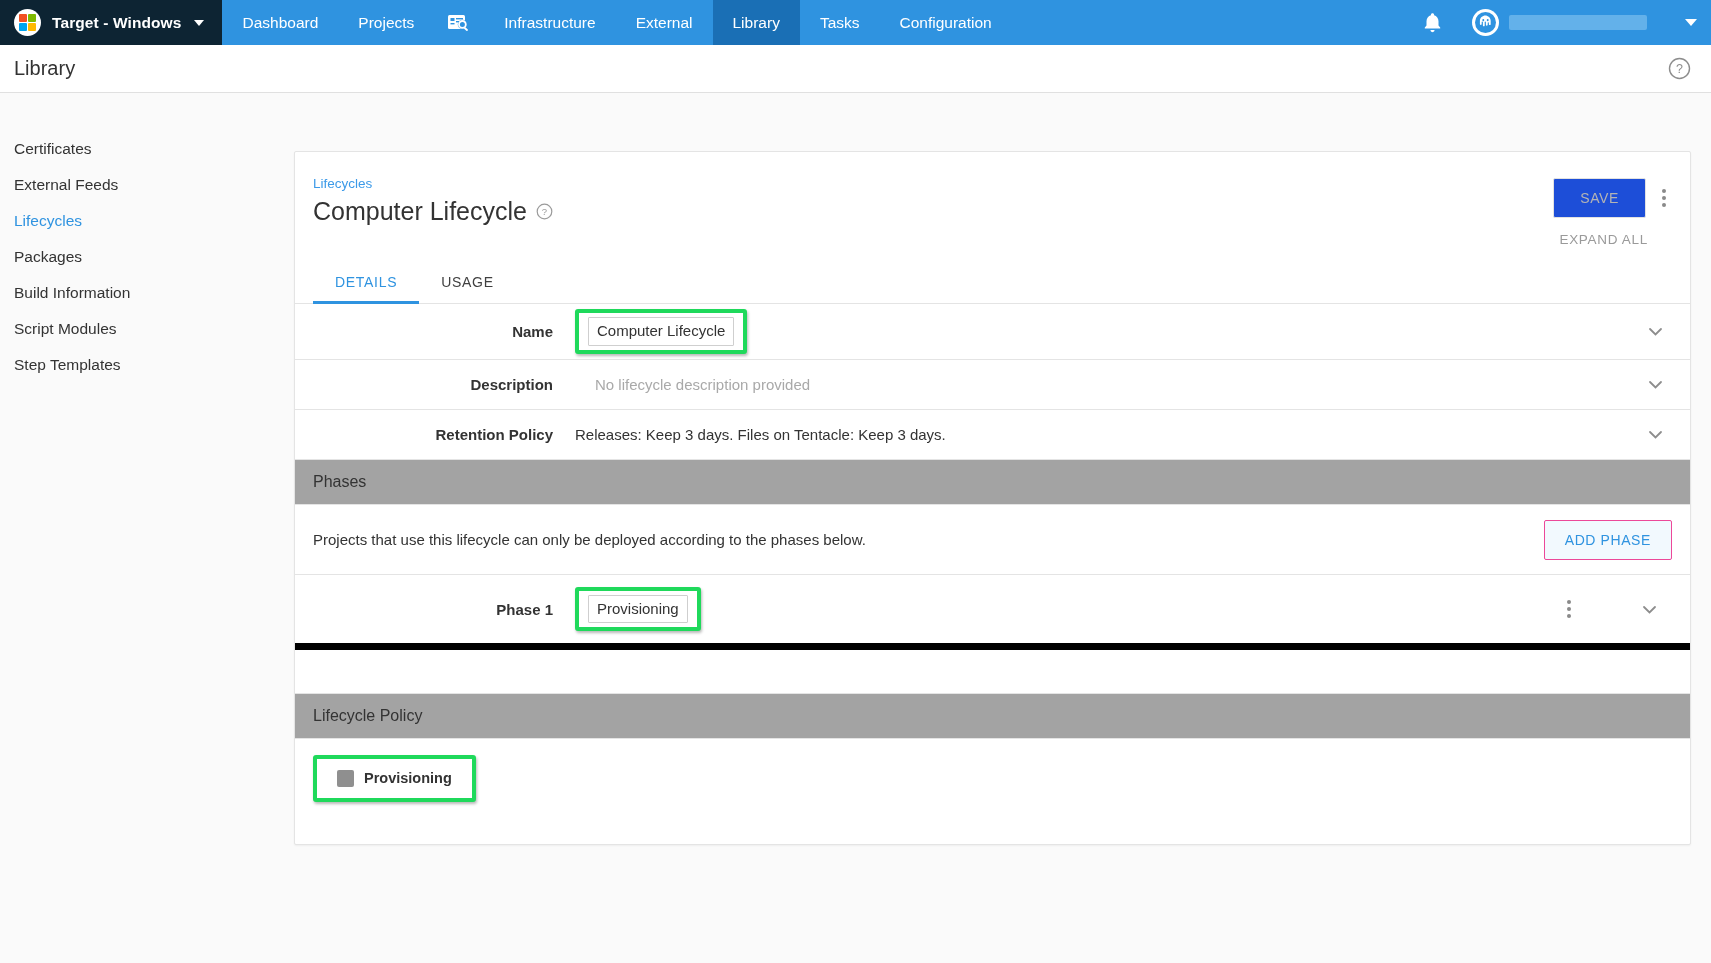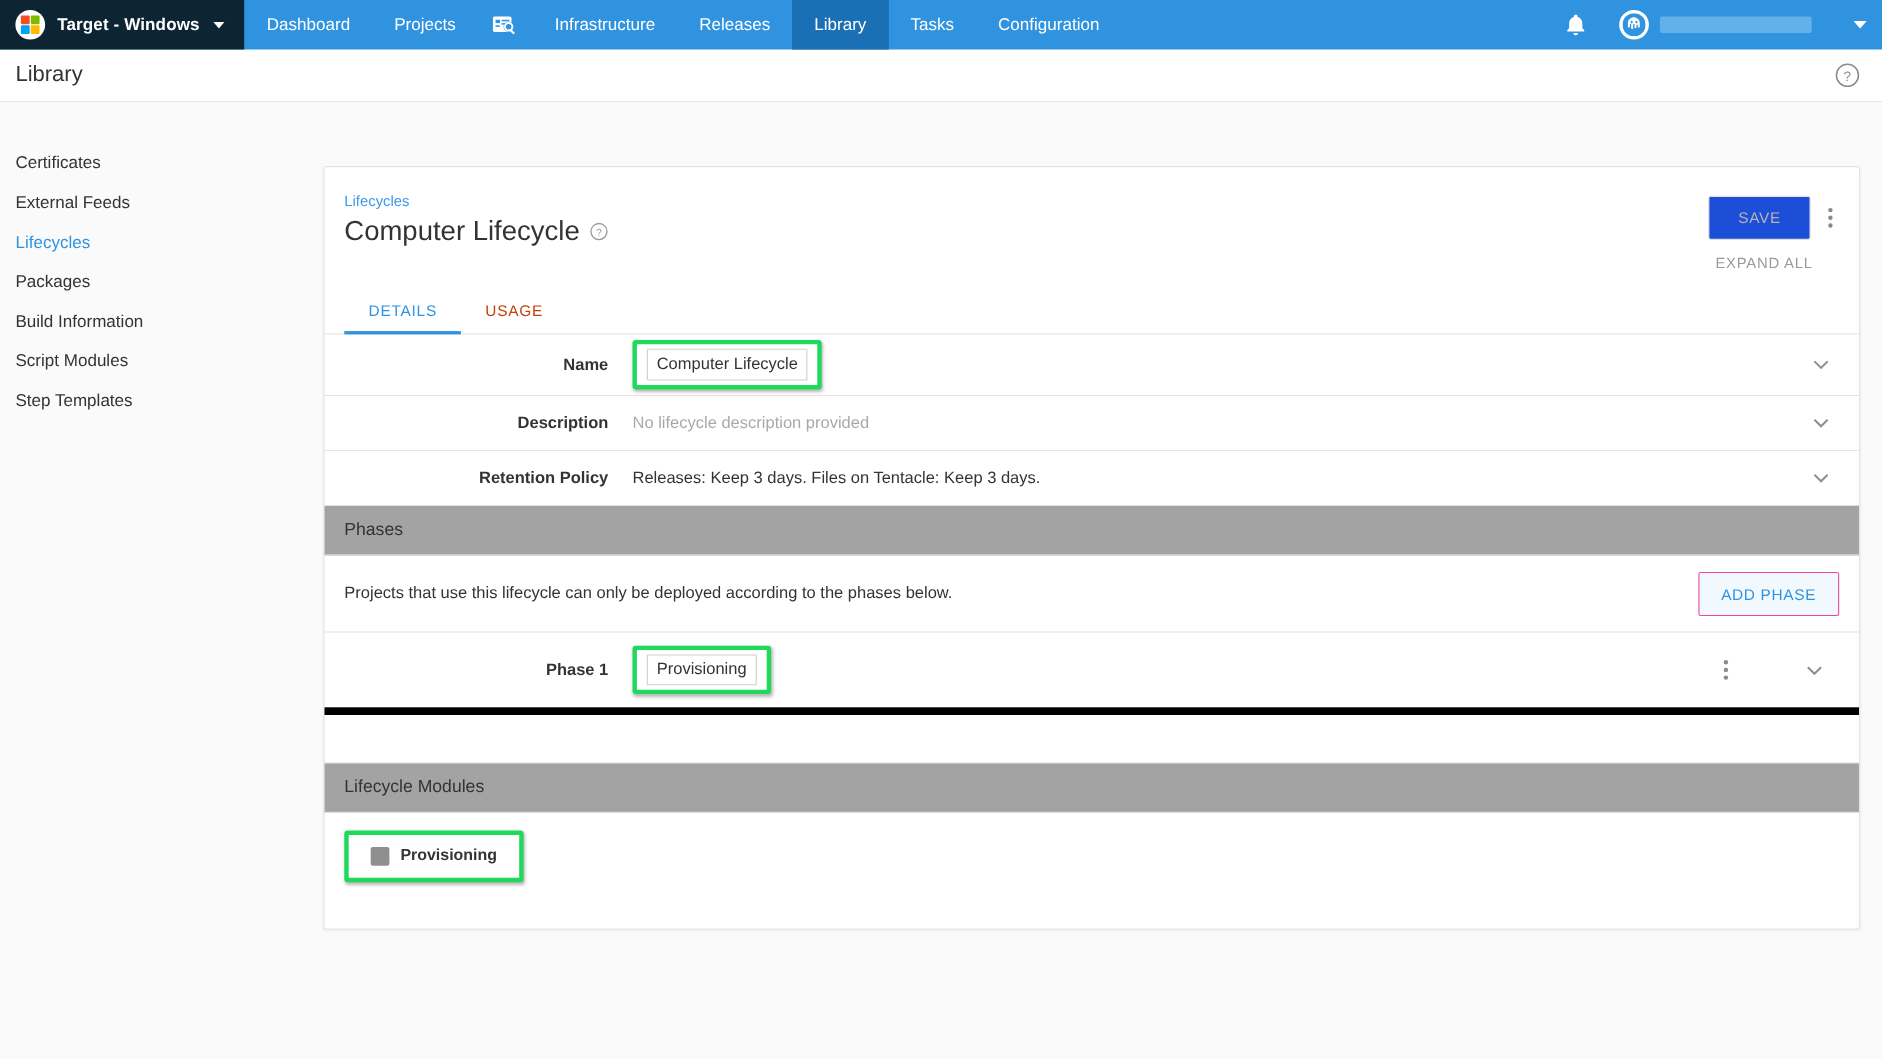--- a/index.html
+++ b/index.html
@@ -128,39 +128,39 @@
   .kebab { display: flex; flex-direction: column; gap: 3px; padding: 6px; cursor: pointer; }
   .kebab span { width: 4px; height: 4px; border-radius: 50%; background: #8a8a8a; display: block; }
   .expand-all {
     color: #9a9a9a; font-size: 13.5px; letter-spacing: .7px;
     margin-top: 14px; margin-right: 24px; cursor: pointer;
   }
 
   .tabs { display: flex; padding: 0 18px; margin-top: 14px; border-bottom: 1px solid #e4e4e4; }
   .tab {
     padding: 13px 22px 11px 22px; font-size: 14px; letter-spacing: .7px;
-    color: #c2410c; cursor: pointer; border-bottom: 3px solid transparent;
+    color: #404040; cursor: pointer; border-bottom: 3px solid transparent;
     margin-bottom: -1px;
   }
   .tab.active { color: #2f93e0; border-bottom-color: #2f93e0; }
 
   
   .row {
     display: flex; align-items: center;
     border-bottom: 1px solid #e4e4e4;
     min-height: 50px;
     padding: 0;
   }
   .row-label {
     width: 280px; flex: 0 0 280px;
     text-align: right; padding-right: 22px;
     font-size: 15px; font-weight: bold; color: #333333;
   }
   .row-value { flex: 1; font-size: 15px; color: #333333; }
-  .row-value.muted { color: #a9a9a9; }
+  .row-value.muted { color: #a9a9a9; margin-left: 20px; }
   .row-chevron { width: 70px; flex: 0 0 70px; display: flex; justify-content: center; cursor: pointer; }
 
   .hl {
     display: inline-block;
     border: 4px solid #1fd95b;
     border-radius: 3px;
     padding: 4px 9px;
     background: #ffffff;
     box-shadow: 1px 2px 3px rgba(0,0,0,.28);
     line-height: 1.1;
@@ -230,21 +230,21 @@
           <rect x="2.5" y="9" width="4" height="1.4" fill="#2f93e0"></rect>
           <rect x="8" y="4" width="7" height="1.4" fill="#2f93e0"></rect>
           <rect x="8" y="7" width="7" height="1.4" fill="#2f93e0"></rect>
           <circle cx="14.4" cy="10.4" r="4.6" fill="#2f93e0"></circle>
           <circle cx="14.4" cy="10.4" r="3.4" fill="none" stroke="#ffffff" stroke-width="1.8"></circle>
           <rect x="17" y="13" width="4.4" height="1.9" rx=".9" fill="#ffffff" transform="rotate(42 17 13)"></rect>
         </svg>
       </span>
     </div>
     <div class="navlink">Infrastructure</div>
-    <div class="navlink">Releases</div>
+    <div class="navlink">External</div>
     <div class="navlink active">Library</div>
     <div class="navlink">Tasks</div>
     <div class="navlink">Configuration</div>
   </div>
 
   <div class="nav-right">
     <span class="bell">
       <svg width="19" height="21" viewBox="0 0 19 21">
         <path d="M9.5 1.2c-.9 0-1.6.7-1.6 1.6v.5C5.3 4 3.5 6.4 3.5 9.3v4.1L1.8 15.6v1h15.4v-1l-1.7-2.2V9.3c0-2.9-1.8-5.3-4.4-6V2.8c0-.9-.7-1.6-1.6-1.6z" fill="#ffffff"></path>
         <path d="M7.4 18.1a2.1 2.1 0 0 0 4.2 0z" fill="#ffffff"></path>
@@ -377,21 +377,21 @@
           <span>
             <svg width="19" height="19" viewBox="0 0 19 19">
                 <path d="M4 7l5.5 5.5L15 7" fill="none" stroke="#8d8d8d" stroke-width="1.8" stroke-linecap="round"></path>
               </svg>
           </span>
         </div>
       </div>
 
       <div class="blank-row"></div>
 
-      <div class="section-head">Lifecycle Modules</div>
+      <div class="section-head">Lifecycle Policy</div>
 
       <div class="preview-body">
         <span class="preview-chip-wrap hl">
           <span class="chip">
             <span class="chip-square"></span>
             <span>Provisioning</span>
           </span>
         </span>
       </div>
 

